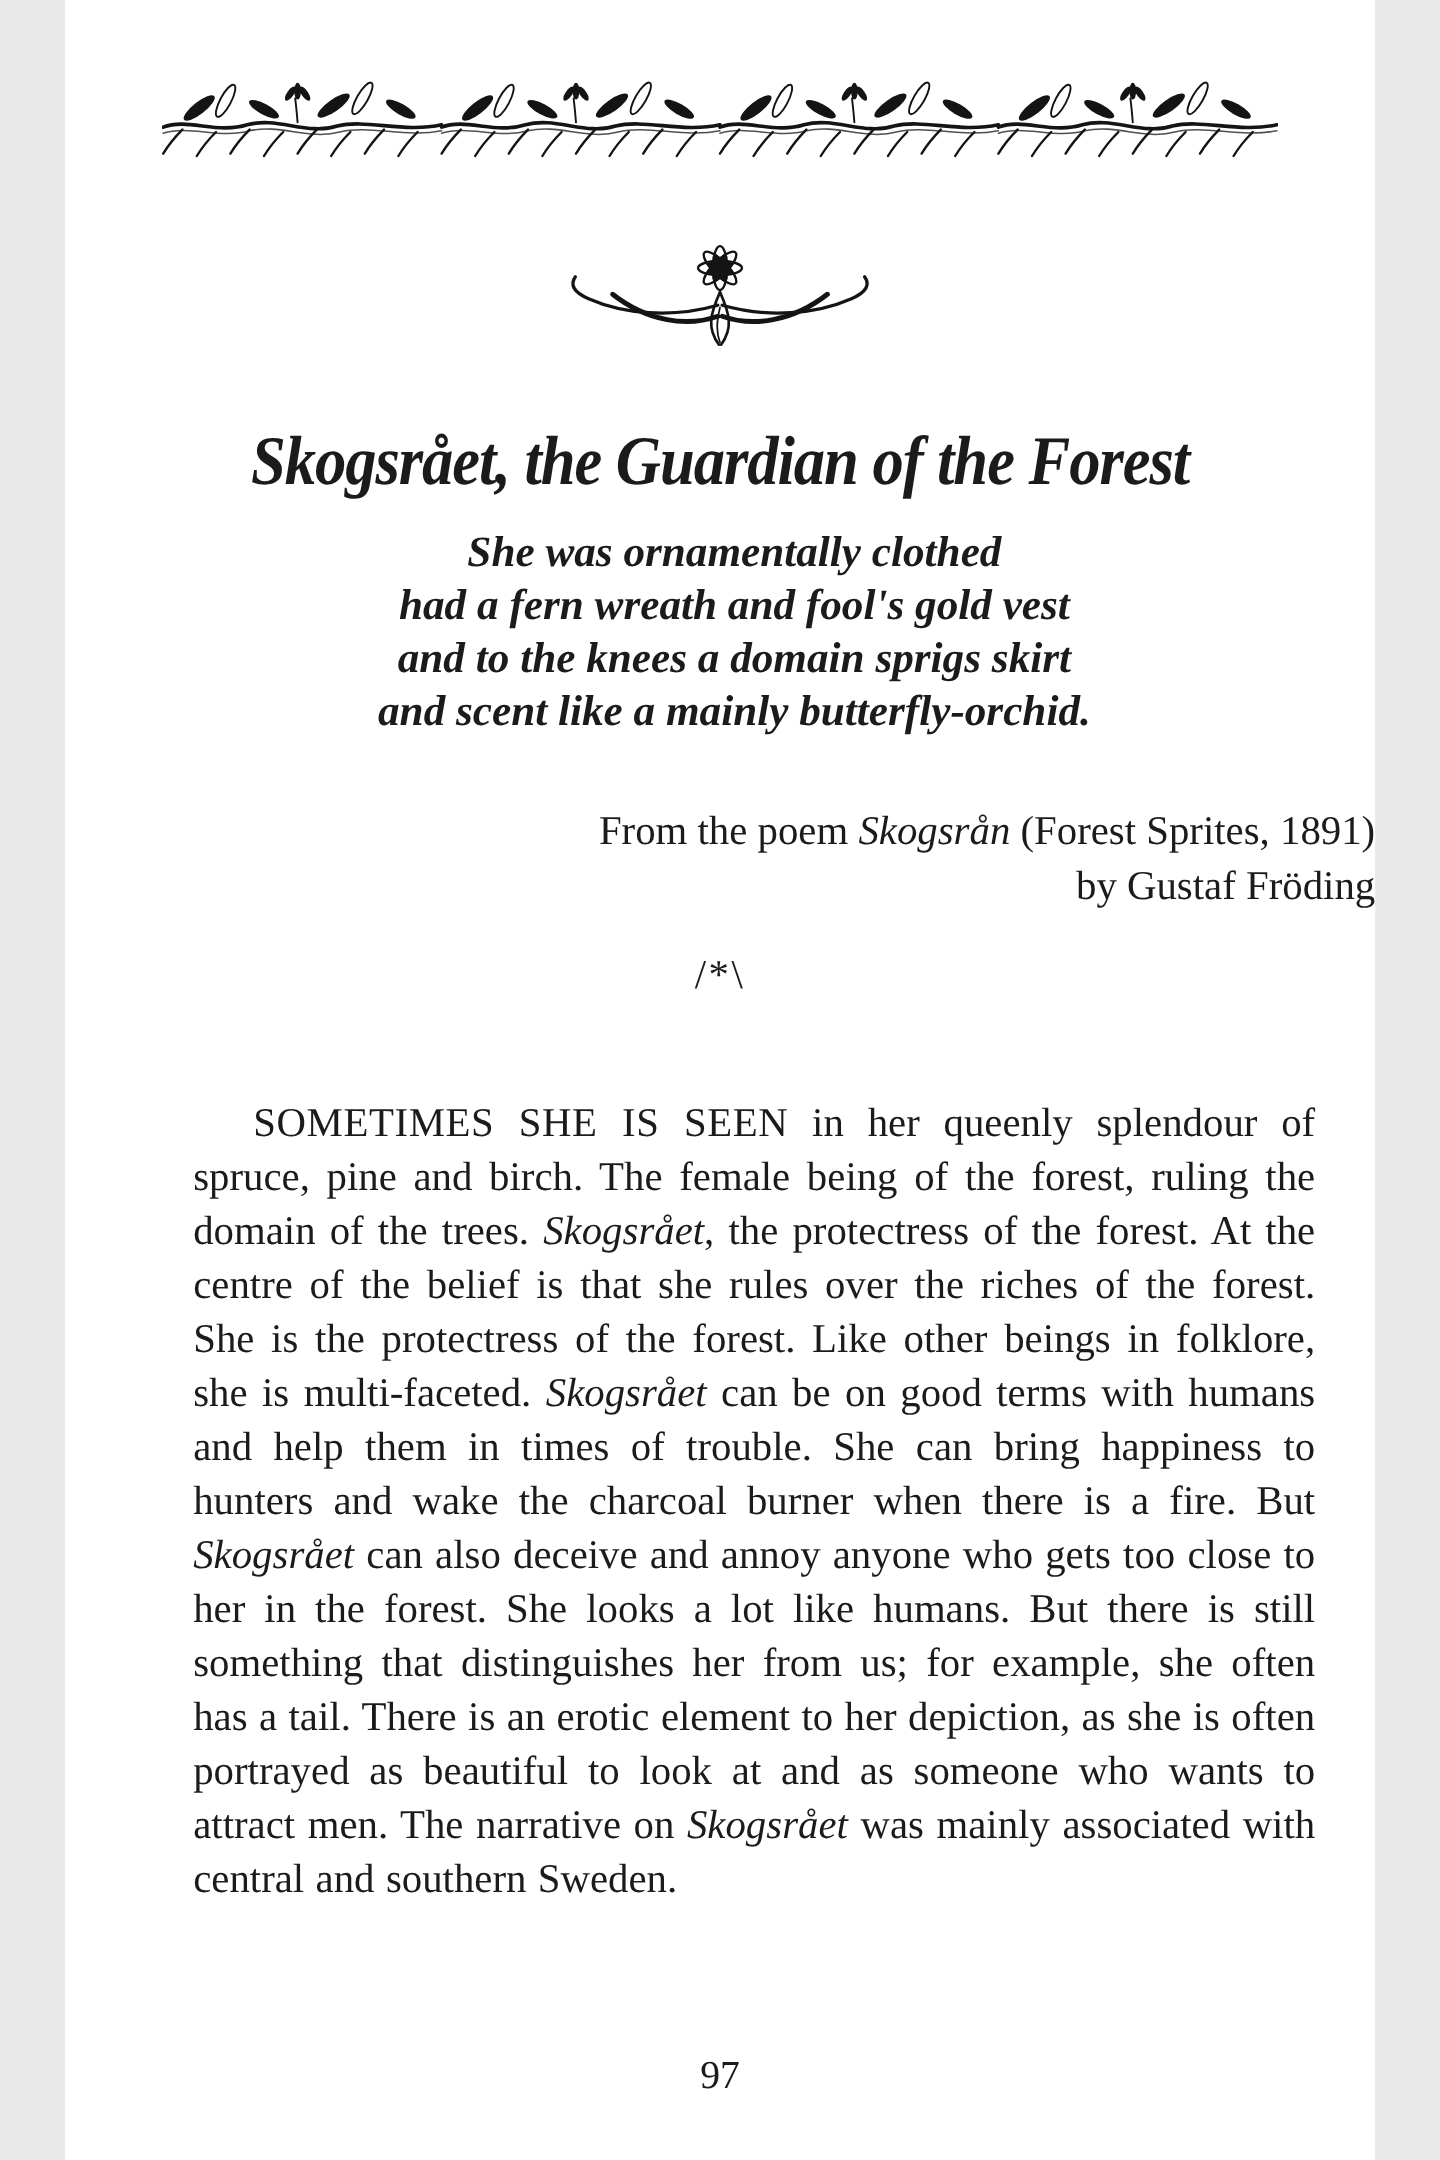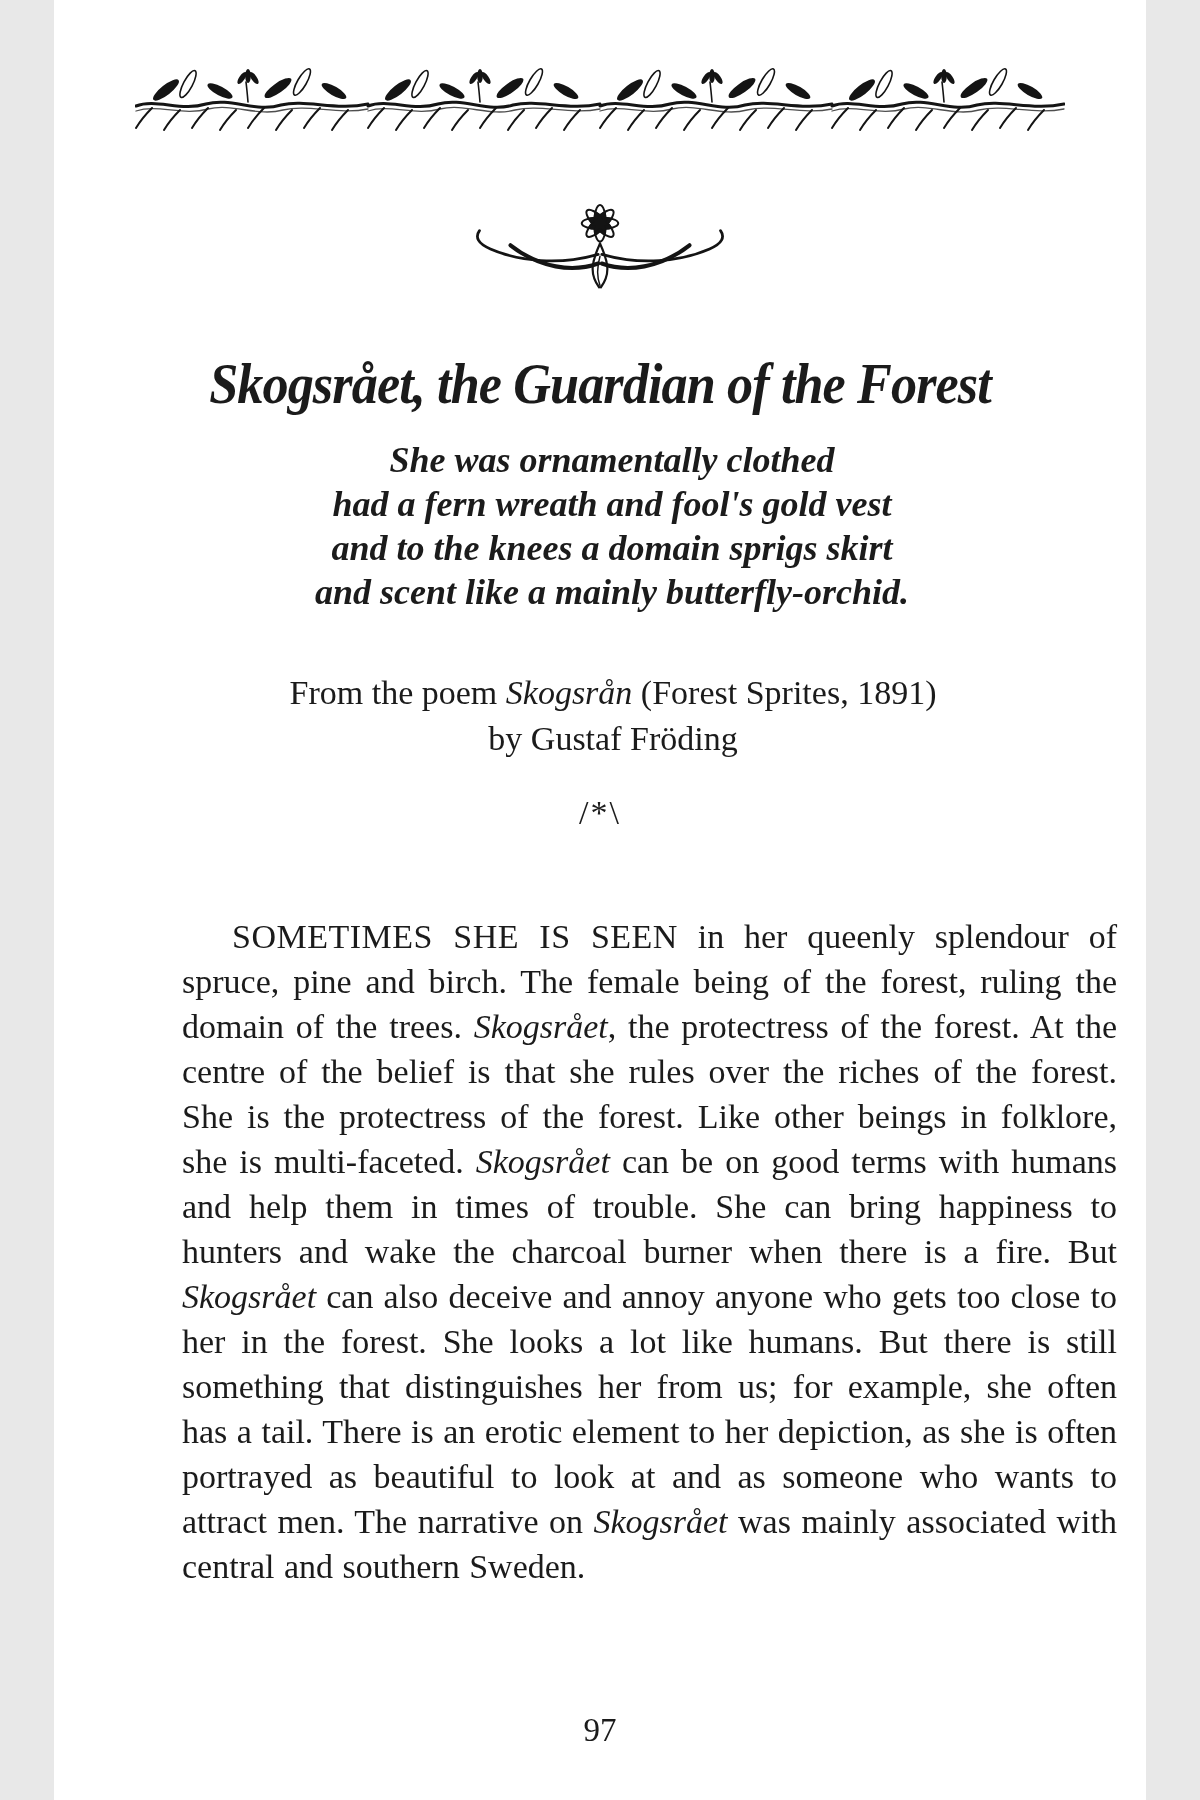--- a/index.html
+++ b/index.html
@@ -35,34 +35,33 @@
     position:absolute;top:406px;left:12px;width:100%;
     text-align:center;
     font-style:italic;
     font-weight:bold;
     font-size:36px;
     line-height:44px;
     margin-top:32px;
   }
   .attribution{
     position:absolute;top:670px;left:0;width:100%;
-    text-align:center;
+    text-align:right;
     font-size:34px;
     line-height:46px;
-    margin-left:13px;
   }
   .attribution .it{font-style:italic;}
   .separator{
     position:absolute;top:794px;left:0;width:100%;
     text-align:center;
     font-size:34px;
     letter-spacing:2px;
   }
   .body-text{
-    position:absolute;top:880px;left:128px;width:935px;
+    position:absolute;top:880px;left:107px;width:935px;
     font-size:34px;
     line-height:45px;
     text-align:justify;
     text-indent:50px;
     word-spacing:1px;
   }
   .body-text .it{font-style:italic;}
   .body-text .caps{letter-spacing:0.5px;}
   .page-number{
     position:absolute;top:1712px;left:0;width:100%;

